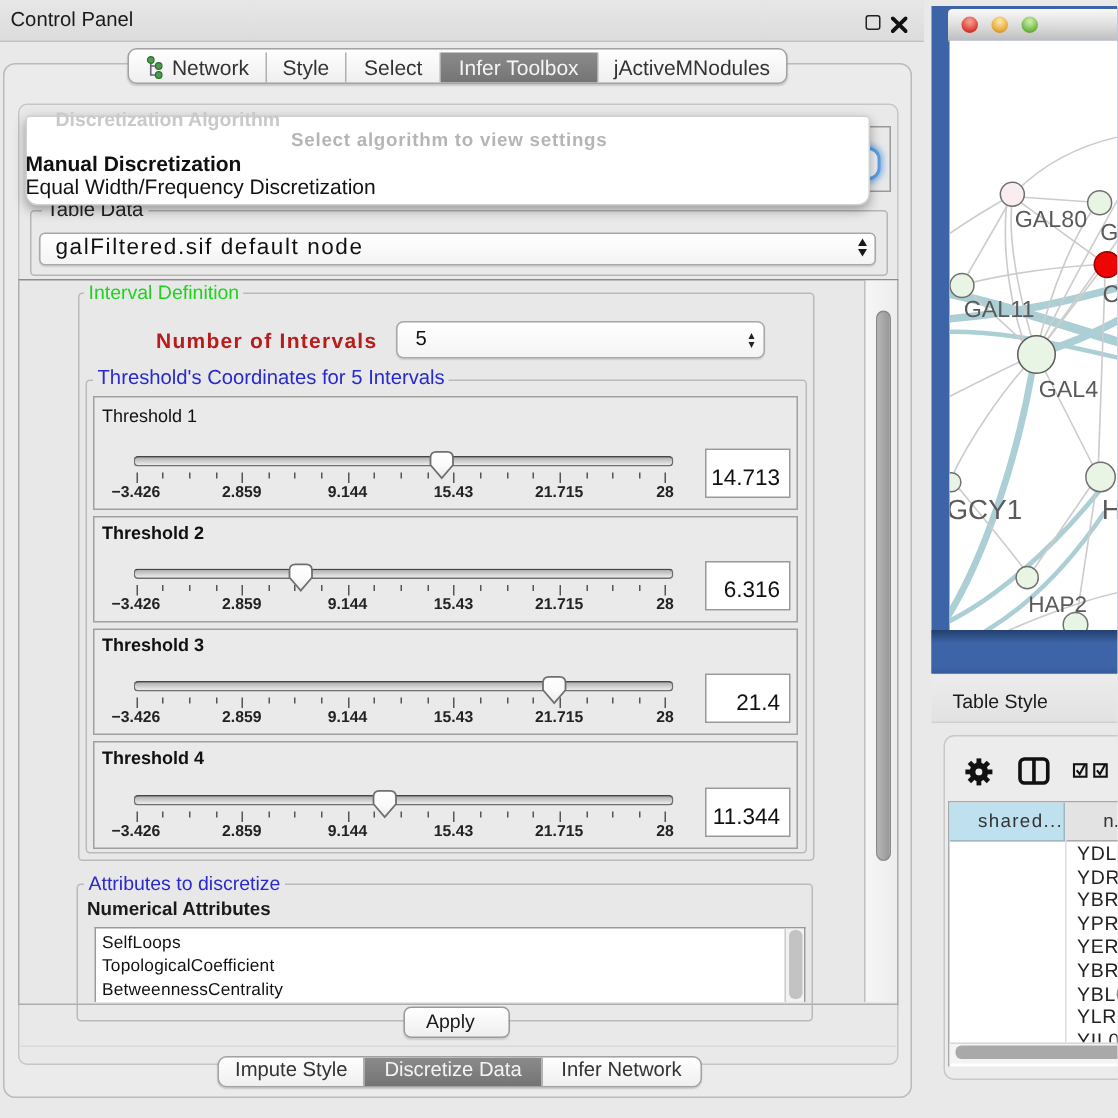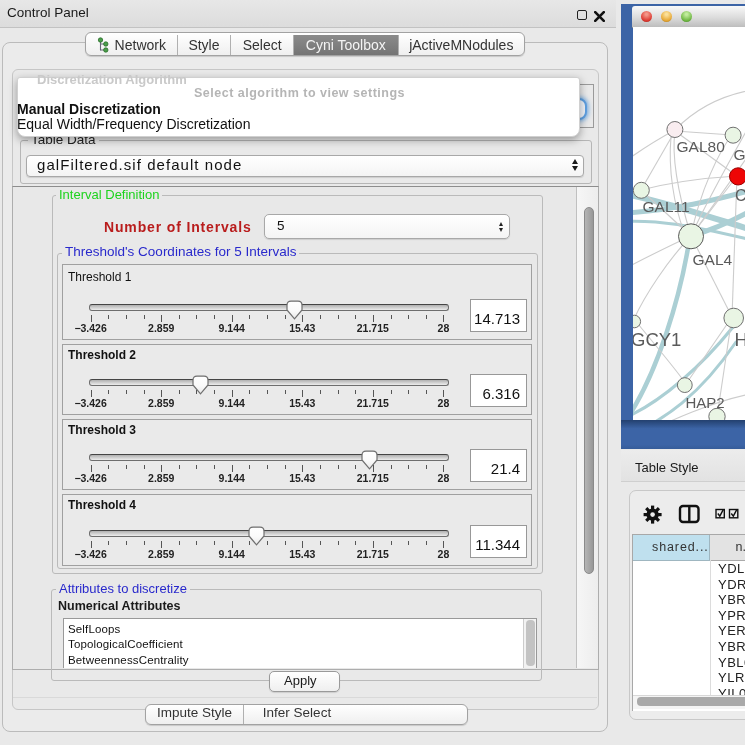--- a/index.html
+++ b/index.html
@@ -43,21 +43,21 @@
     <svg width="14" height="16" viewBox="0 0 14 16" style="margin-right:4px;">
       <line x1="3.5" y1="3.5" x2="3.5" y2="13.5" stroke="#667" stroke-width="1.1"></line>
       <line x1="3.5" y1="7" x2="8.5" y2="7" stroke="#667" stroke-width="1.1"></line>
       <line x1="3.5" y1="13" x2="8.5" y2="13" stroke="#667" stroke-width="1.1"></line>
       <circle cx="3.5" cy="3" r="2.2" fill="#4a9e4a" stroke="#2c6e2c" stroke-width="0.8"></circle>
       <circle cx="8.8" cy="7" r="2.2" fill="#4a9e4a" stroke="#2c6e2c" stroke-width="0.8"></circle>
       <circle cx="8.8" cy="13" r="2.2" fill="#4a9e4a" stroke="#2c6e2c" stroke-width="0.8"></circle>
     </svg>Network</div>
   <div class="s" style="width:53px;">Style</div>
   <div class="s" style="width:62px;">Select</div>
-  <div class="s sel" style="width:104px;">Cyni Toolbox</div>
+  <div class="s sel" style="width:104px;">Infer Toolbox</div>
   <div class="s" style="width:126px;">jActiveMNodules</div>
 </div>
 
 <div class="grp abs" style="left:20px;top:140px;width:570px;height:42px;"></div>
 <div class="grplbl abs" style="left:28px;top:133px;font-size:13.5px;color:#222;background:#e9e9e9;">Table Data</div>
 <div class="combo abs" style="left:26px;top:155px;width:556px;height:20px;"></div>
 <div class="abs" style="left:37px;top:156px;font-size:15px;letter-spacing:1.05px;color:#111;">galFiltered.sif default node</div>
 <div class="abs" style="left:571.6px;top:158.6px;width:0;height:0;border-left:3.6px solid transparent;border-right:3.6px solid transparent;border-bottom:5.6px solid #1a1a1a;"></div>
 <div class="abs" style="left:571.6px;top:165.8px;width:0;height:0;border-left:3.6px solid transparent;border-right:3.6px solid transparent;border-top:5.6px solid #1a1a1a;"></div>
 
@@ -262,21 +262,22 @@
 </div>
 
 <div class="abs" style="left:13px;top:697px;width:584px;height:1px;background:#d9d9d9;"></div>
 
 <div class="abs" style="left:269px;top:670.5px;width:69px;height:19px;background:linear-gradient(#ffffff,#efefef);
      border:1px solid #9a9a9a;border-radius:5px;box-shadow:0 1px 1px rgba(0,0,0,0.12);"></div>
 <div class="abs" style="left:284px;top:672.5px;font-size:13px;color:#1a1a1a;">Apply</div>
 
 <div class="seg abs" style="left:145px;top:703.5px;width:321px;height:19px;font-size:13.5px;" id="btabs">
   <div class="s" style="width:97px;">Impute Style</div>
-  <div class="s" style="width:106px;">Infer Select</div>
+  <div class="s sel" style="width:118px;">Discretize Data</div>
+  <div class="s" style="width:106px;">Infer Network</div>
 </div>
 
 <div class="abs" style="left:571px;top:97.5px;width:16px;height:22px;box-sizing:border-box;border:2.5px solid #5e9fe0;border-radius:8px;background:#eef2f8;box-shadow:0 0 4px 1.5px rgba(94,159,224,0.8);"></div>
 <div class="abs" style="left:20px;top:83.5px;width:572px;height:42px;border:1px solid #9a9a9a;"></div>
 <div class="abs" style="left:17px;top:77px;width:560.5px;height:58px;background:#fff;
      border:1px solid #d0d0d0;border-radius:3px 3px 8px 8px;box-shadow:0 3px 8px rgba(0,0,0,0.35);"></div>
 <div class="abs" style="left:37px;top:71.5px;font-size:13px;font-weight:bold;color:#c9c9c9;">Discretization Algorithm</div>
 <div class="abs" style="left:194px;top:86px;font-size:12.5px;font-weight:bold;letter-spacing:0.5px;color:#b5b5b5;">Select algorithm to view settings</div>
 <div class="abs" style="left:17px;top:100.5px;font-size:14px;font-weight:bold;color:#111;">Manual Discretization</div>
 <div class="abs" style="left:17px;top:115.5px;font-size:14px;color:#111;">Equal Width/Frequency Discretization</div>

